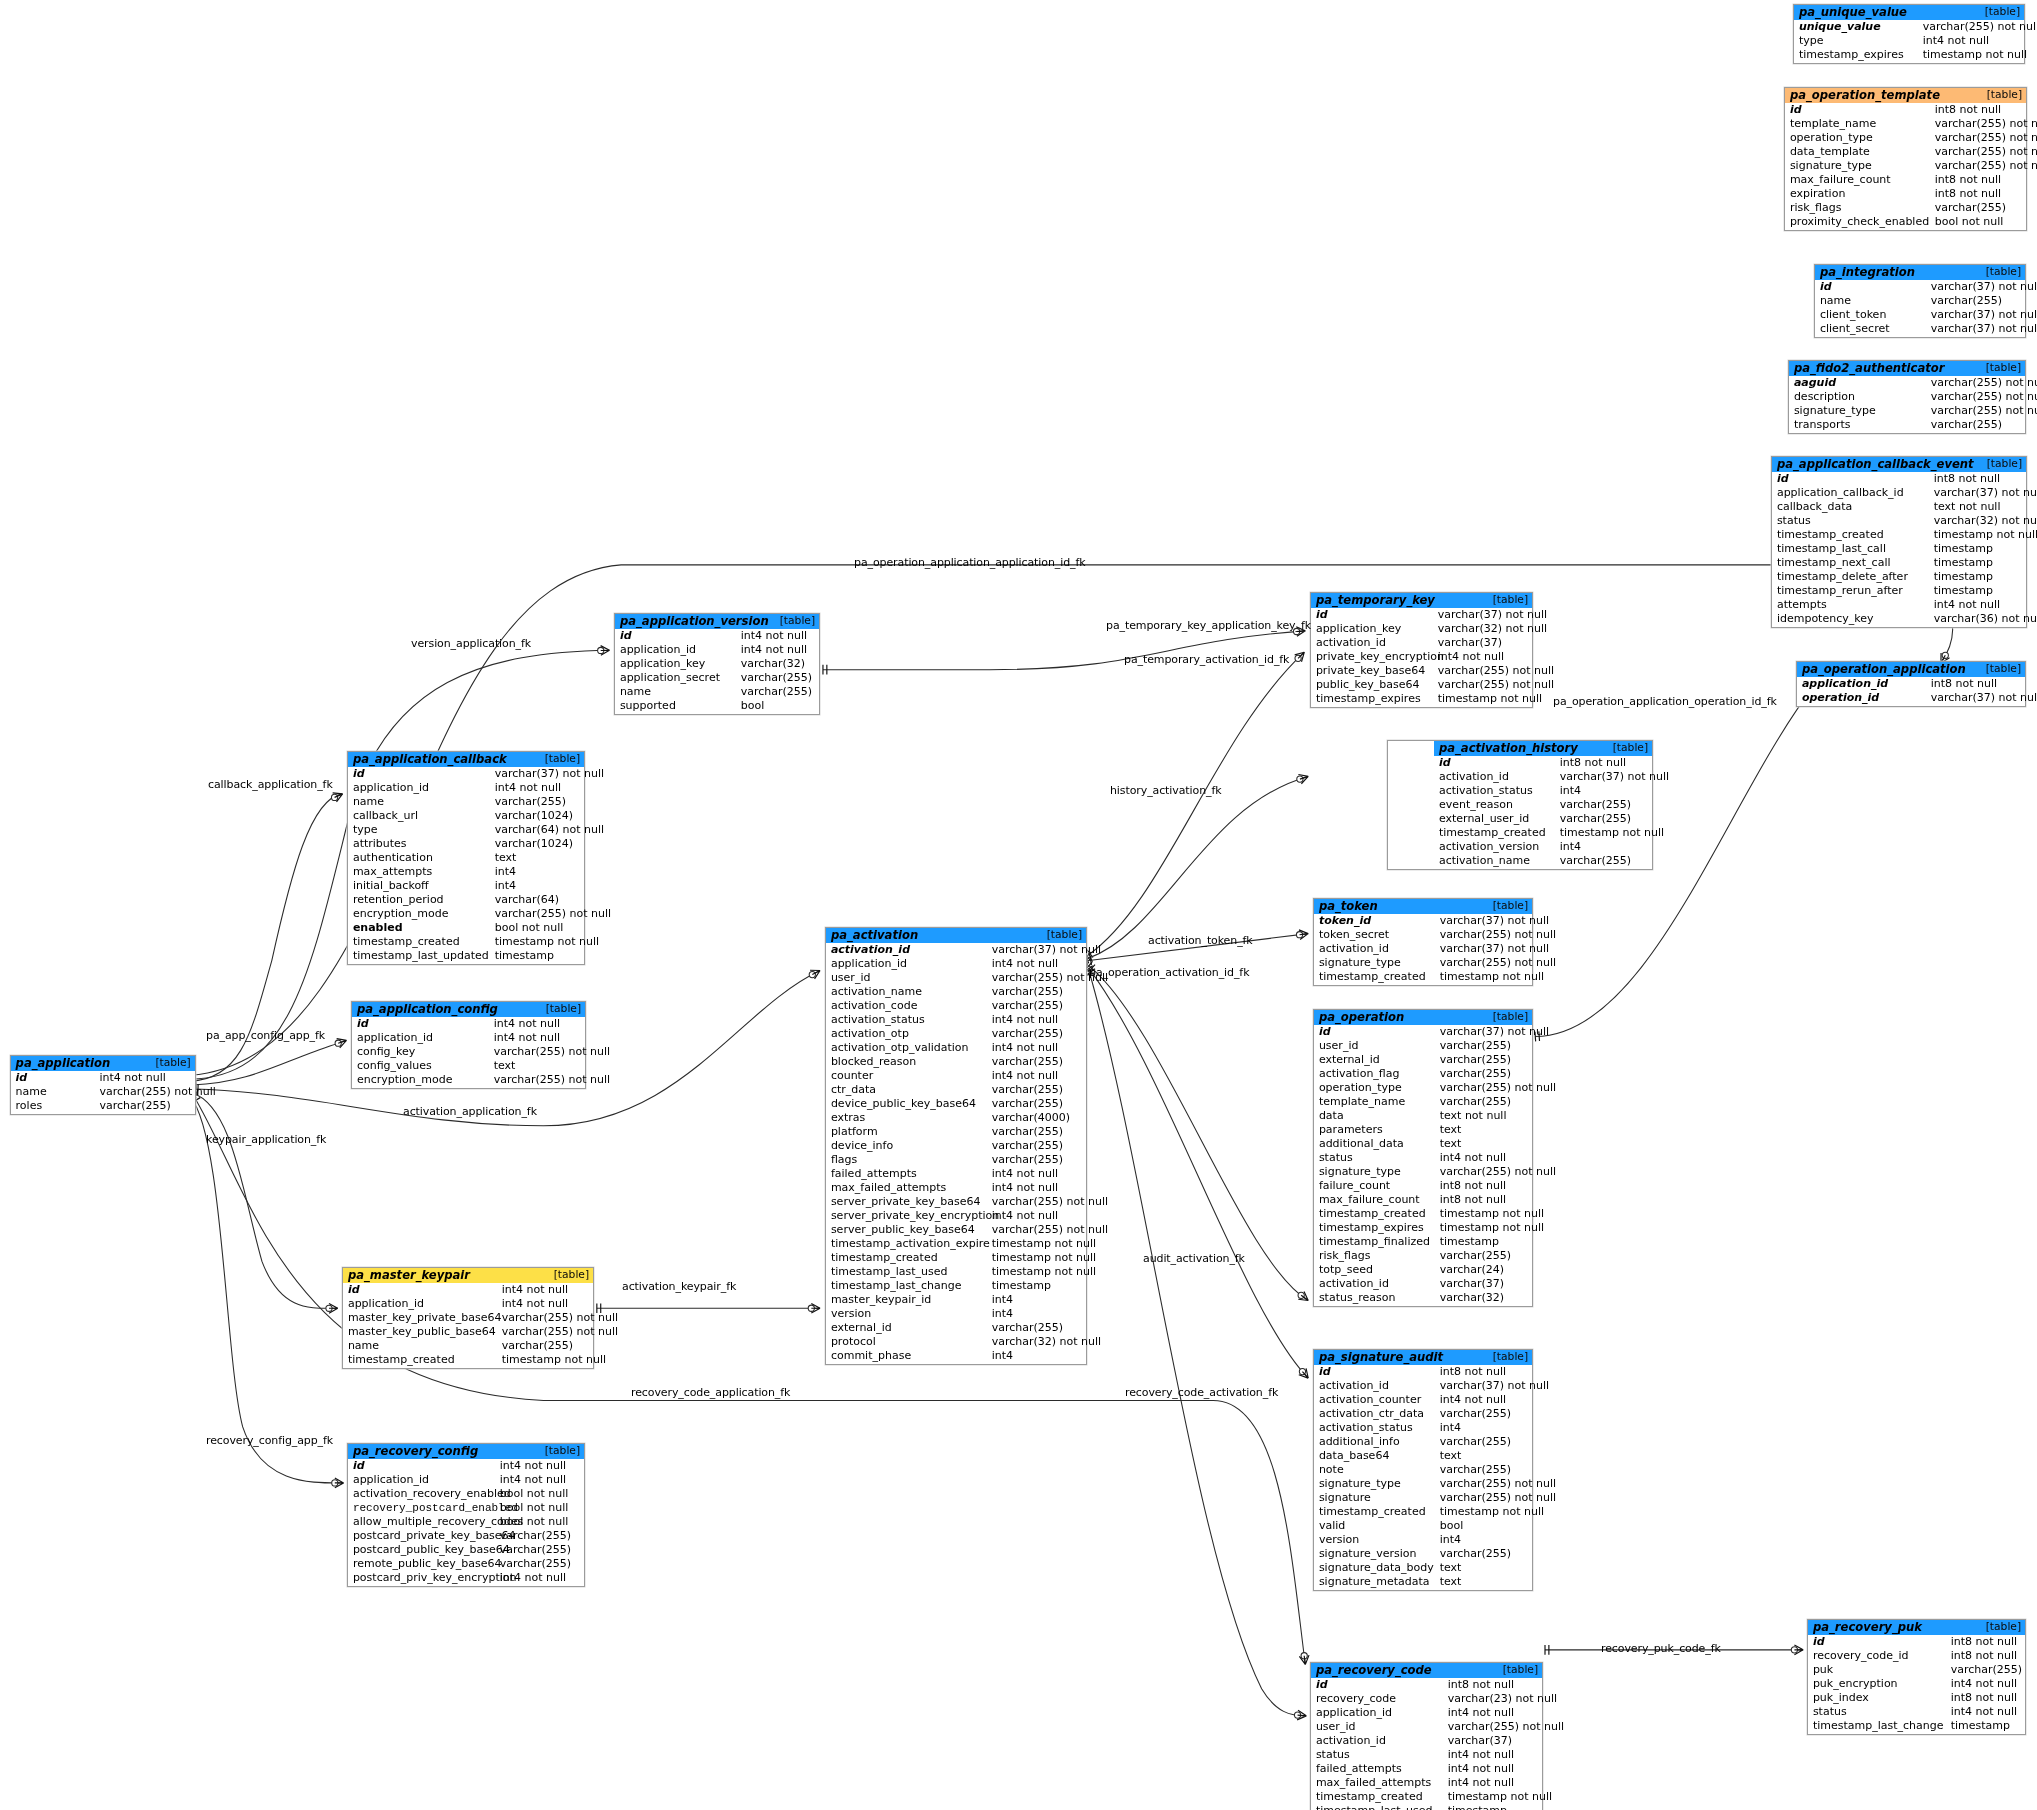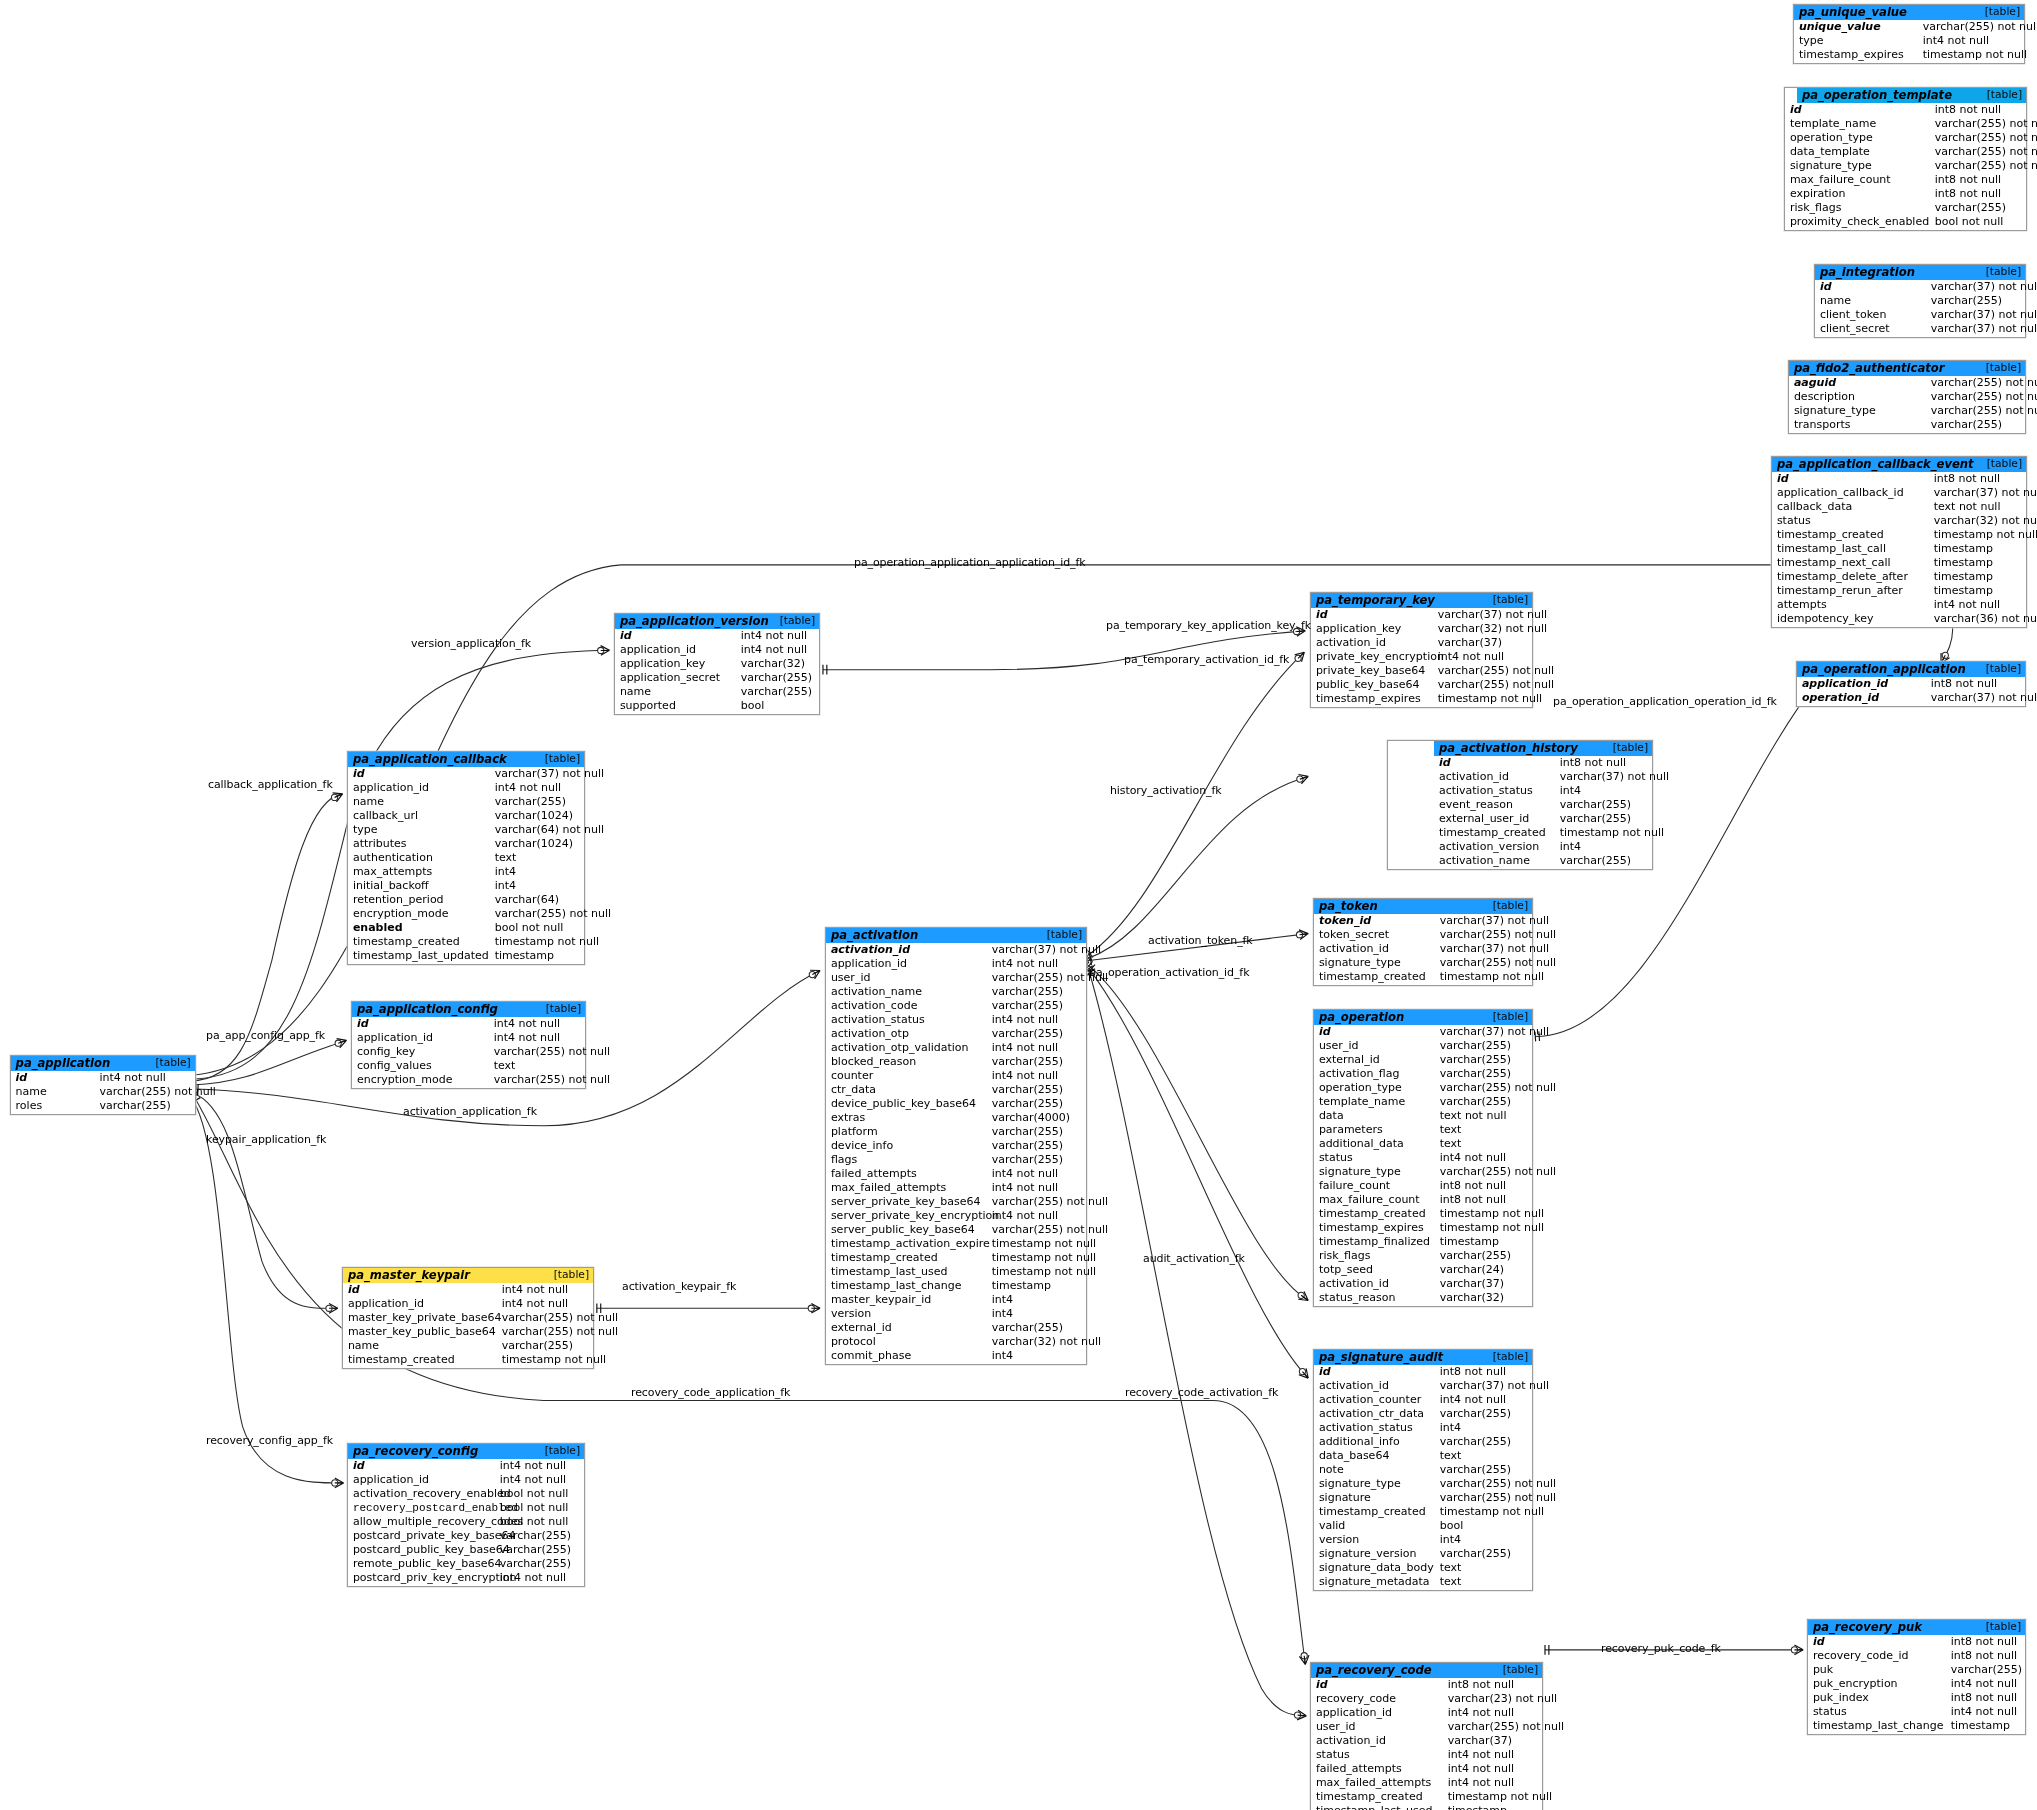--- a/index.html
+++ b/index.html
@@ -117,21 +117,21 @@
             <span class="c1" style="width: 118px; min-width: 118px;">type</span>
             <span class="c2">int4 not null</span>
           </div>
           <div class="trow">
             <span class="c1" style="width: 118px; min-width: 118px;">timestamp_expires</span>
             <span class="c2">timestamp not null</span>
           </div>
         </div>
       </div>
       <div class="table" style="left: 1784px; top: 87px; width: 241px;">
-        <div class="thead" style="background: #0ea5e9; margin-left: 12px;">
+        <div class="thead" style="background: #fdba74;">
           <span class="tname">pa_operation_template</span>
           <span class="ttag">[table]</span>
         </div>
         <div class="tbody">
           <div class="trow pk">
             <span class="c1" style="width: 139px; min-width: 139px;">id</span>
             <span class="c2">int8 not null</span>
           </div>
           <div class="trow">
             <span class="c1" style="width: 139px; min-width: 139px;">template_name</span>

